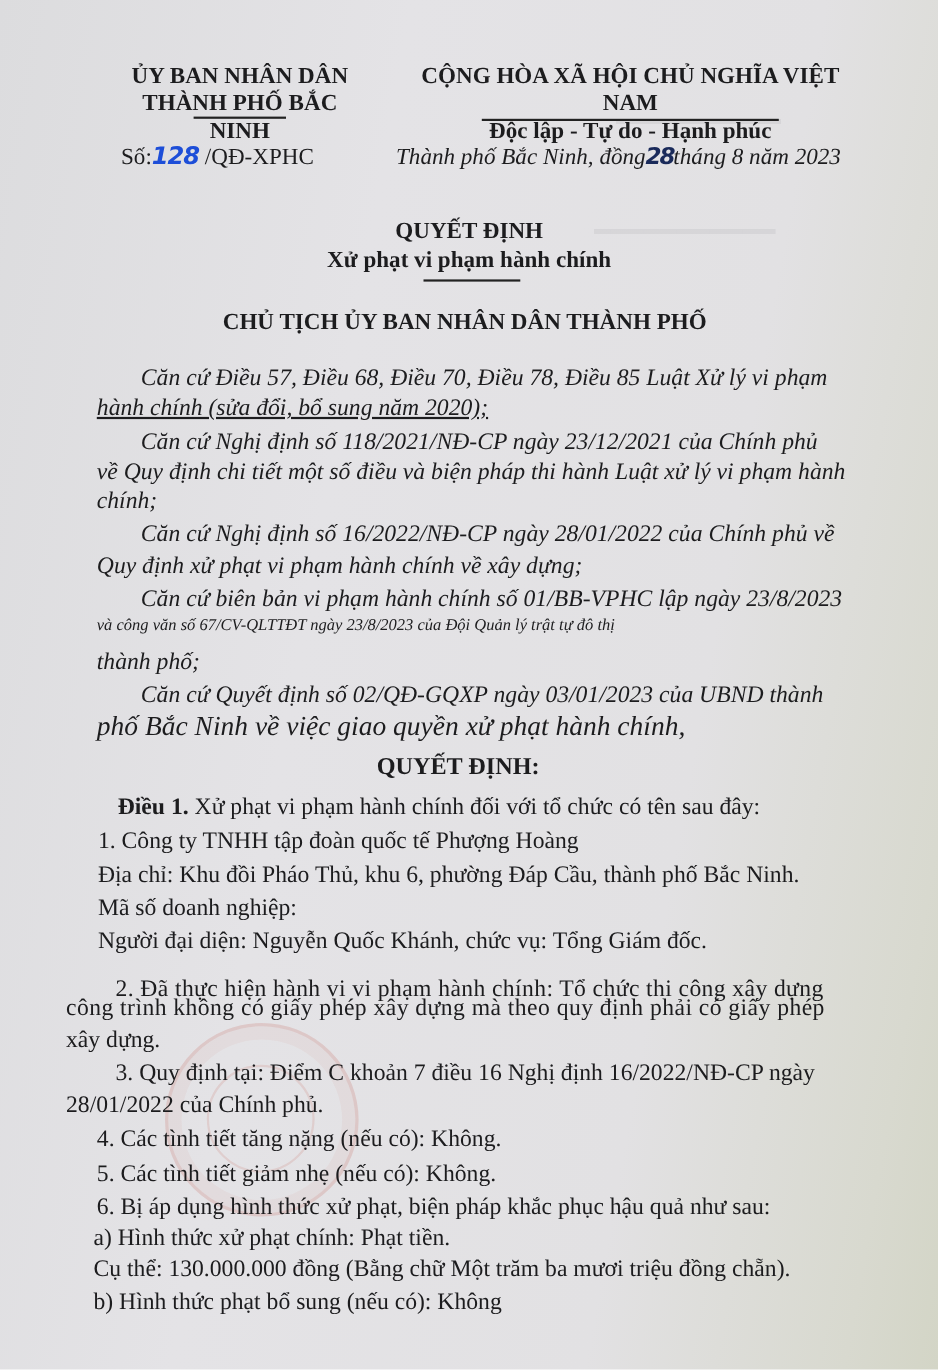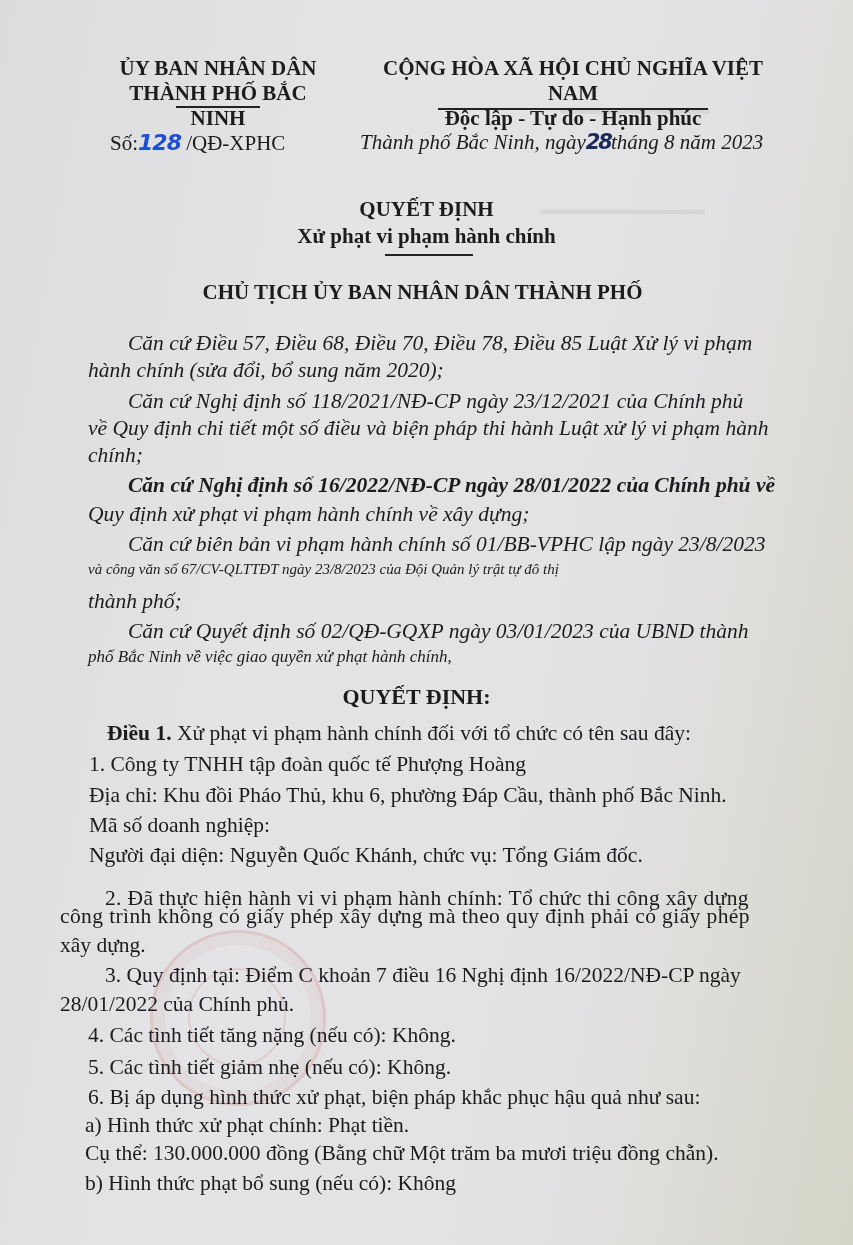--- a/index.html
+++ b/index.html
@@ -128,44 +128,44 @@
   <div class="hdr-right">
     <div>CỘNG HÒA XÃ HỘI CHỦ NGHĨA VIỆT NAM</div>
     <div>Độc lập - Tự do - Hạnh phúc</div>
   </div>
   <div class="rule" style="left:438px;top:108px;width:270px;"></div>
 
   <div class="so-line">
     <span>Số:</span><span class="so-hand">128</span><span> /QĐ-XPHC</span>
   </div>
   <div class="date-line">
-    <span>Thành phố Bắc Ninh, ngày</span><span class="date-hand">28</span><span>tháng 8 năm 2023</span>
+    <span>Thành phố Bắc Ninh, đồng</span><span class="date-hand">28</span><span>tháng 8 năm 2023</span>
   </div>
 
   <div class="title" style="top:224px;">Xử phạt vi phạm hành chính</div>
   <div class="title" style="top:197px;">QUYẾT ĐỊNH</div>
   <div class="rule" style="left:385px;top:254px;width:88px;"></div>
   <div class="title" style="top:280px;left:-4px;">CHỦ TỊCH ỦY BAN NHÂN DÂN THÀNH PHỐ</div>
 
   <div class="abs italic" style="left:128px;top:331px;font-size:21.5px;">Căn cứ Điều 57, Điều 68, Điều 70, Điều 78, Điều 85 Luật Xử lý vi phạm</div>
-  <div class="abs italic" style="left:88px;top:358px;font-size:21.5px;">hành chính (sửa đổi, bổ sung năm 2020);</div>
+  <div class="abs italic" style="left:88px;top:358px;font-size:21.5px;text-decoration:underline;">hành chính (sửa đổi, bổ sung năm 2020);</div>
 
   <div class="abs italic" style="left:128px;top:389px;font-size:21.5px;">Căn cứ Nghị định số 118/2021/NĐ-CP ngày 23/12/2021 của Chính phủ</div>
   <div class="abs italic" style="left:88px;top:416px;font-size:21.5px;">về Quy định chi tiết một số điều và biện pháp thi hành Luật xử lý vi phạm hành</div>
   <div class="abs italic" style="left:88px;top:443px;font-size:21.5px;">chính;</div>
 
-  <div class="abs italic" style="left:128px;top:473px;font-size:21.5px;font-weight:bold;">Căn cứ Nghị định số 16/2022/NĐ-CP ngày 28/01/2022 của Chính phủ về</div>
+  <div class="abs italic" style="left:128px;top:473px;font-size:21.5px;">Căn cứ Nghị định số 16/2022/NĐ-CP ngày 28/01/2022 của Chính phủ về</div>
   <div class="abs italic" style="left:88px;top:502px;font-size:21.5px;">Quy định xử phạt vi phạm hành chính về xây dựng;</div>
 
   <div class="abs italic" style="left:128px;top:532px;font-size:21.5px;">Căn cứ biên bản vi phạm hành chính số 01/BB-VPHC lập ngày 23/8/2023</div>
   <div class="abs italic" style="left:88px;top:561px;font-size:15px;">và công văn số 67/CV-QLTTĐT ngày 23/8/2023 của Đội Quản lý trật tự đô thị</div>
   <div class="abs italic" style="left:88px;top:589px;font-size:21.5px;">thành phố;</div>
 
   <div class="abs italic" style="left:128px;top:619px;font-size:21.5px;">Căn cứ Quyết định số 02/QĐ-GQXP ngày 03/01/2023 của UBND thành</div>
-  <div class="abs italic" style="left:88px;top:647px;font-size:17px;font-style:italic;">phố Bắc Ninh về việc giao quyền xử phạt hành chính,</div>
+  <div class="abs italic" style="left:88px;top:647px;font-size:25px;font-style:italic;">phố Bắc Ninh về việc giao quyền xử phạt hành chính,</div>
 
   <div class="title" style="top:684px;font-size:22px;left:-10px;">QUYẾT ĐỊNH:</div>
 
   <div class="abs" style="left:107px;top:721px;font-size:21.5px;">
     <b>Điều 1.</b><span> Xử phạt vi phạm hành chính đối với tổ chức có tên sau đây:</span>
   </div>
   <div class="abs" style="left:89px;top:752px;font-size:21.5px;">1.  Công ty TNHH tập đoàn quốc tế Phượng Hoàng</div>
   <div class="abs" style="left:89px;top:783px;font-size:21.5px;">Địa chỉ: Khu đồi Pháo Thủ, khu 6, phường Đáp Cầu, thành phố Bắc Ninh.</div>
   <div class="abs" style="left:89px;top:813px;font-size:21.5px;">Mã số doanh nghiệp:</div>
   <div class="abs" style="left:89px;top:843px;font-size:21.5px;">Người đại diện: Nguyễn Quốc Khánh, chức vụ: Tổng Giám đốc.</div>

